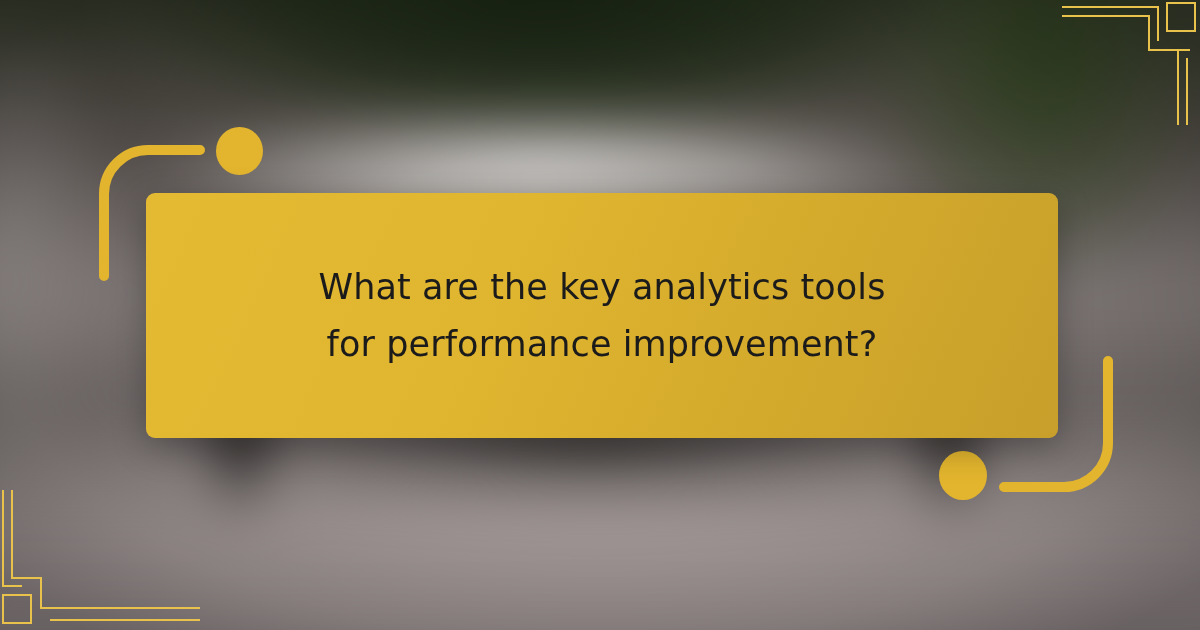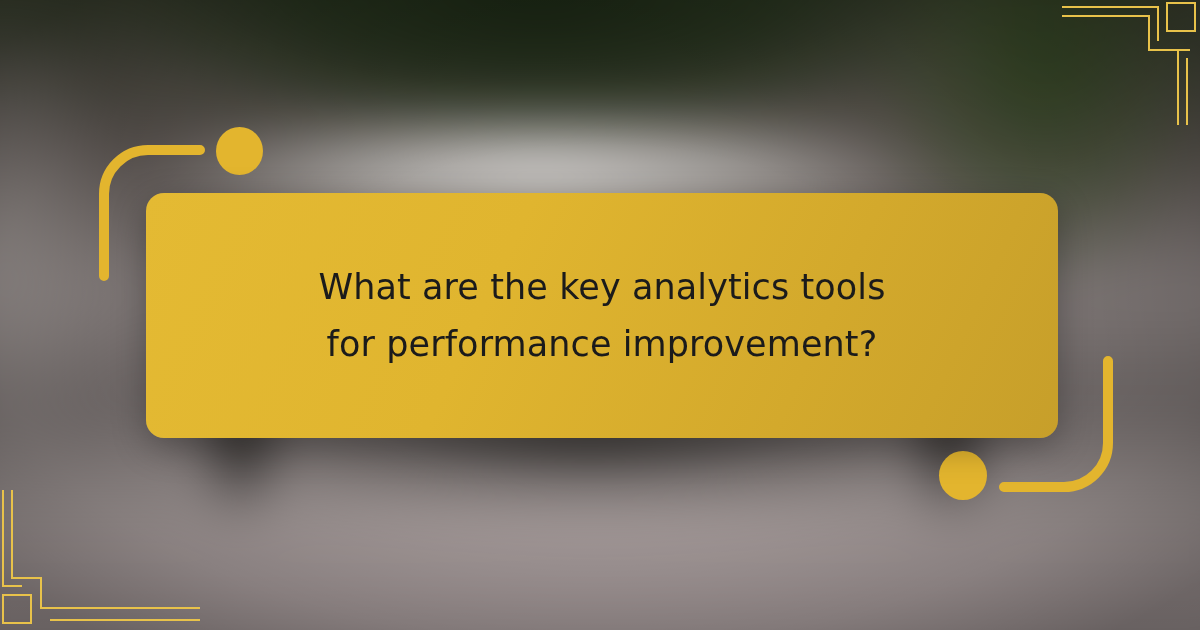--- a/index.html
+++ b/index.html
@@ -78,21 +78,21 @@
   .dot-tl { left: 216px; top: 127px; width: 47px; height: 48px; }
   .dot-br { left: 939px; top: 451px; width: 48px; height: 49px; }
 
   
   .card {
     position: absolute;
     left: 146px;
     top: 193px;
     width: 912px;
     height: 245px;
-    border-radius: 18px;
+    border-radius: 9px;
     background: linear-gradient(115deg, #E4BA33 0%, #E0B52F 38%, #D3A92C 72%, #C79F2A 100%);
     box-shadow: 0 10px 34px rgba(0,0,0,0.30);
     display: flex;
     align-items: center;
     justify-content: center;
     box-sizing: border-box;
     padding: 0 72px;
   }
   .card-question {
     margin: 0;

